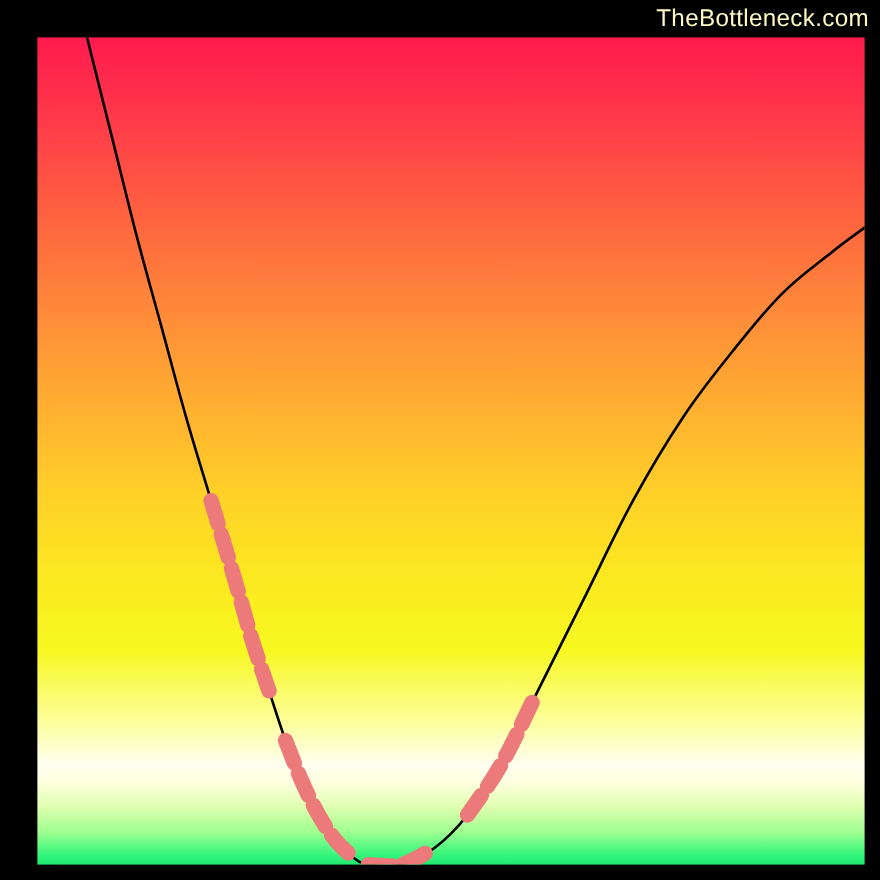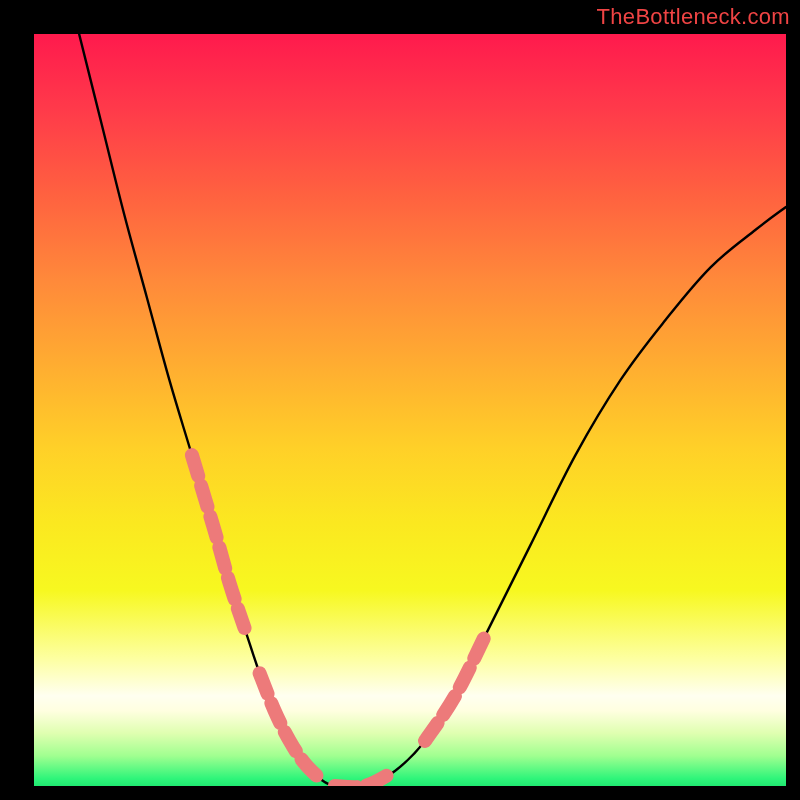--- a/index.html
+++ b/index.html
@@ -37,21 +37,21 @@
       #ffffe0 90%,
       #dfffb0 93%,
       #a0ff90 96%,
       #2ff57a 99%,
       #20e870 100%);
   }
   .watermark {
     position: absolute;
     top: 4px;
     right: 10px;
-    color: #ef4444;
+    color: #fef9c3;
     font-size: 22px;
     letter-spacing: 0.3px;
     font-weight: 500;
     pointer-events: none;
   }
   svg.curve {
     position: absolute;
     left: 0;
     top: 0;
     width: 752px;

